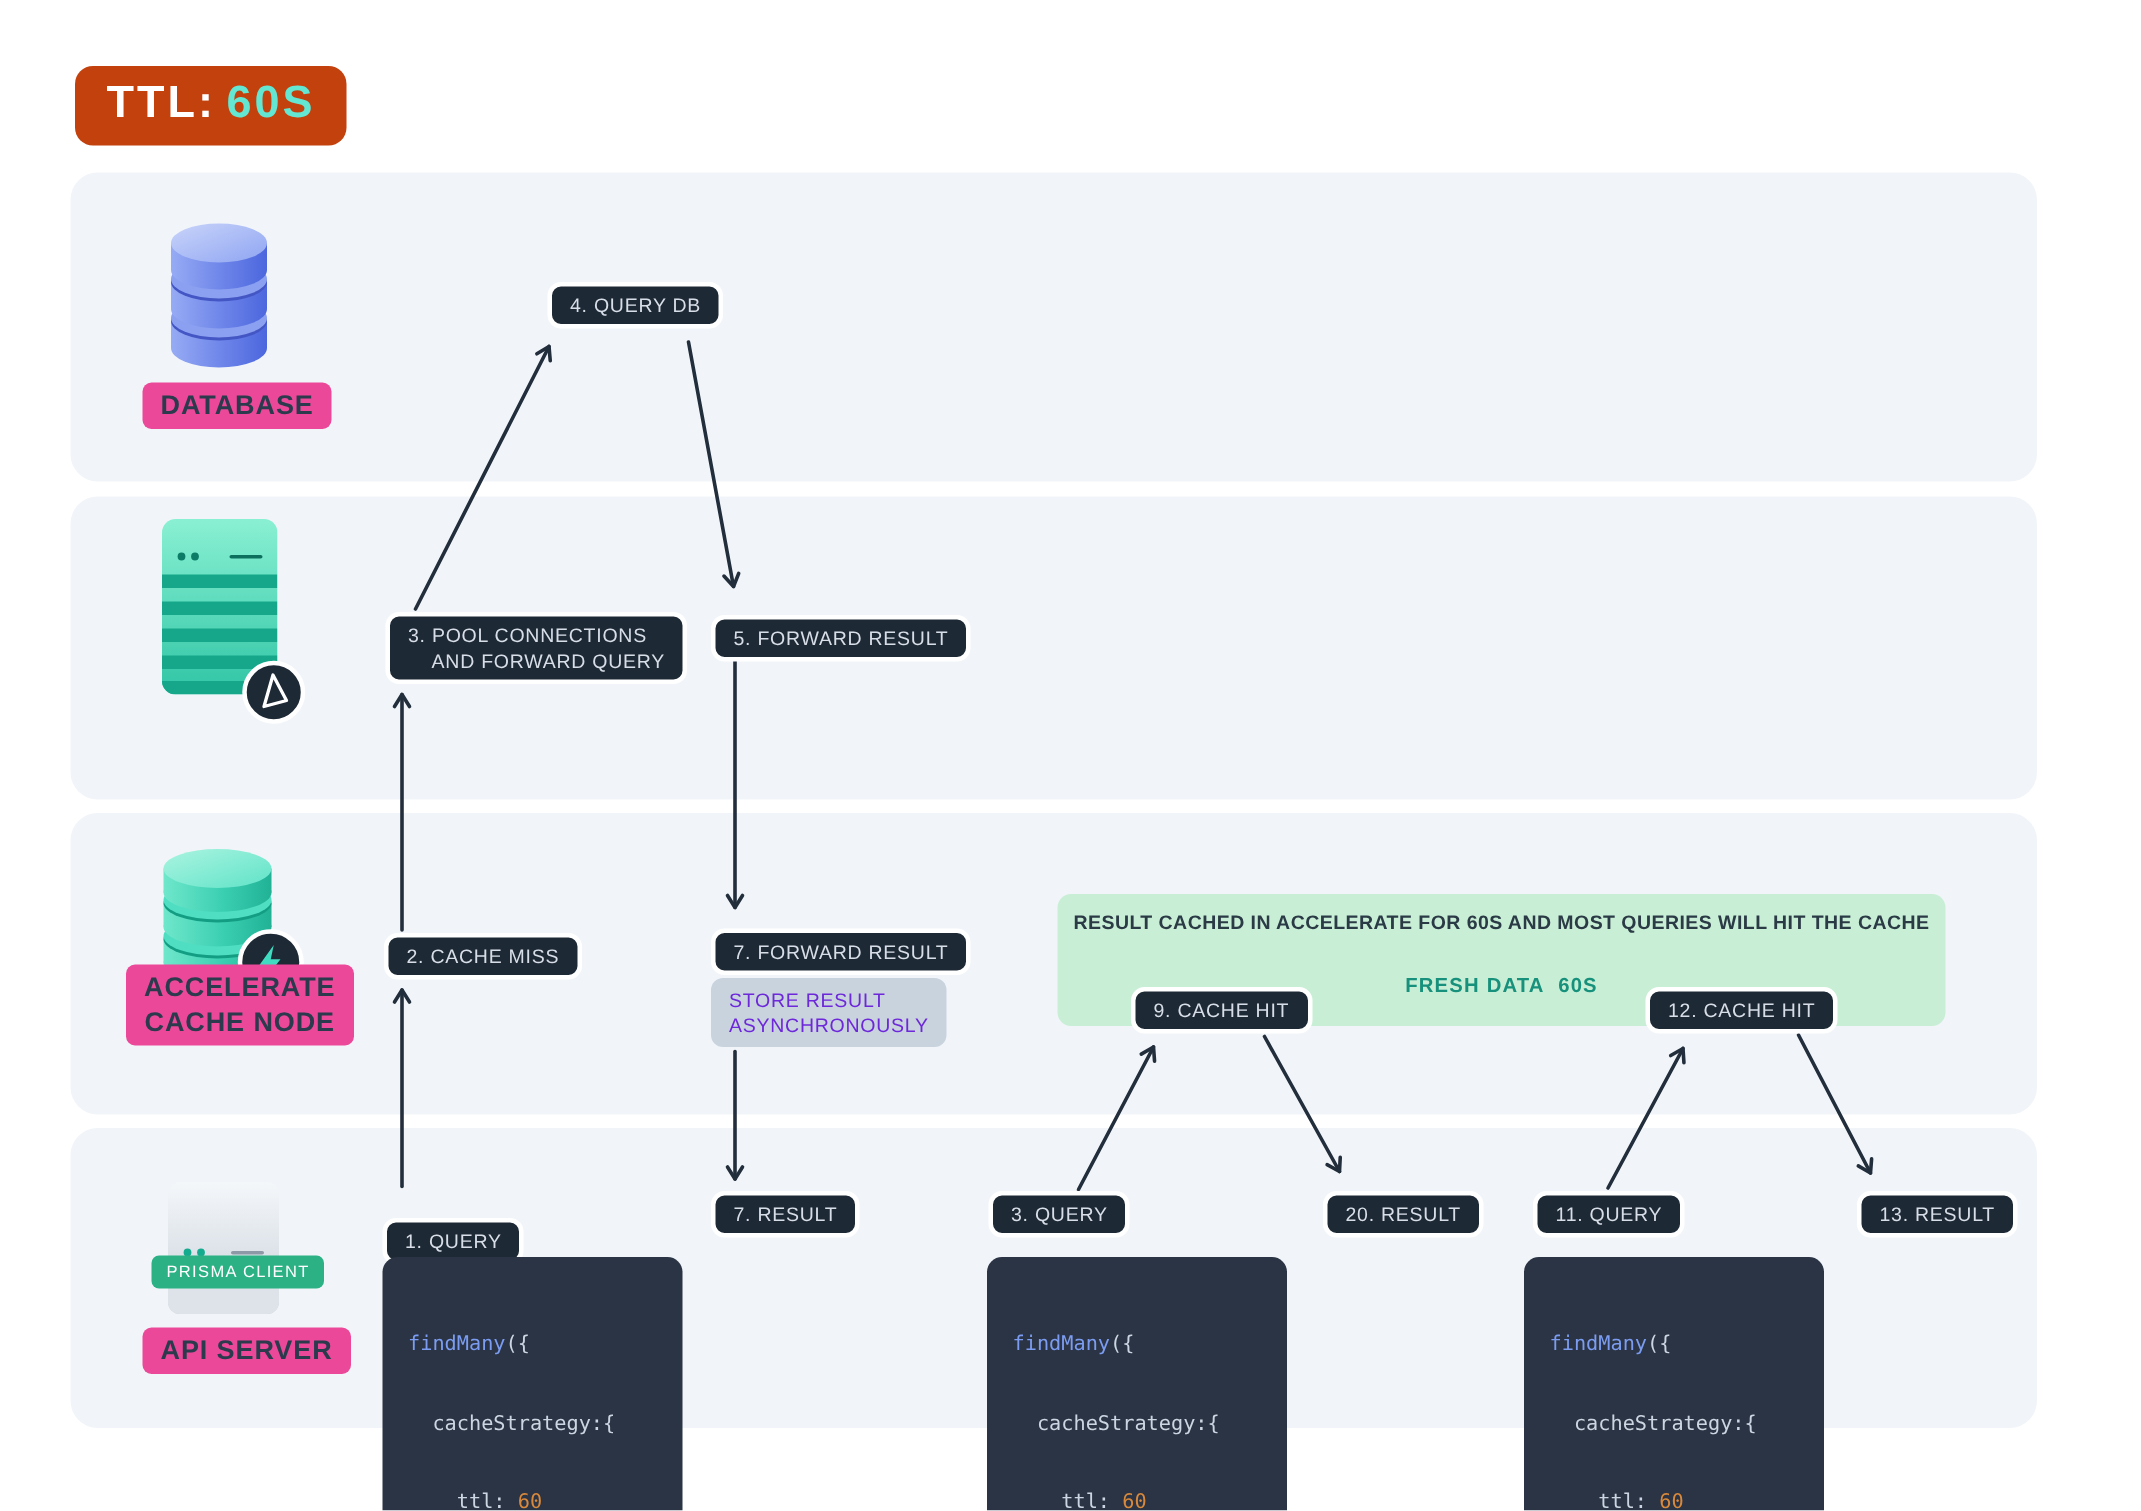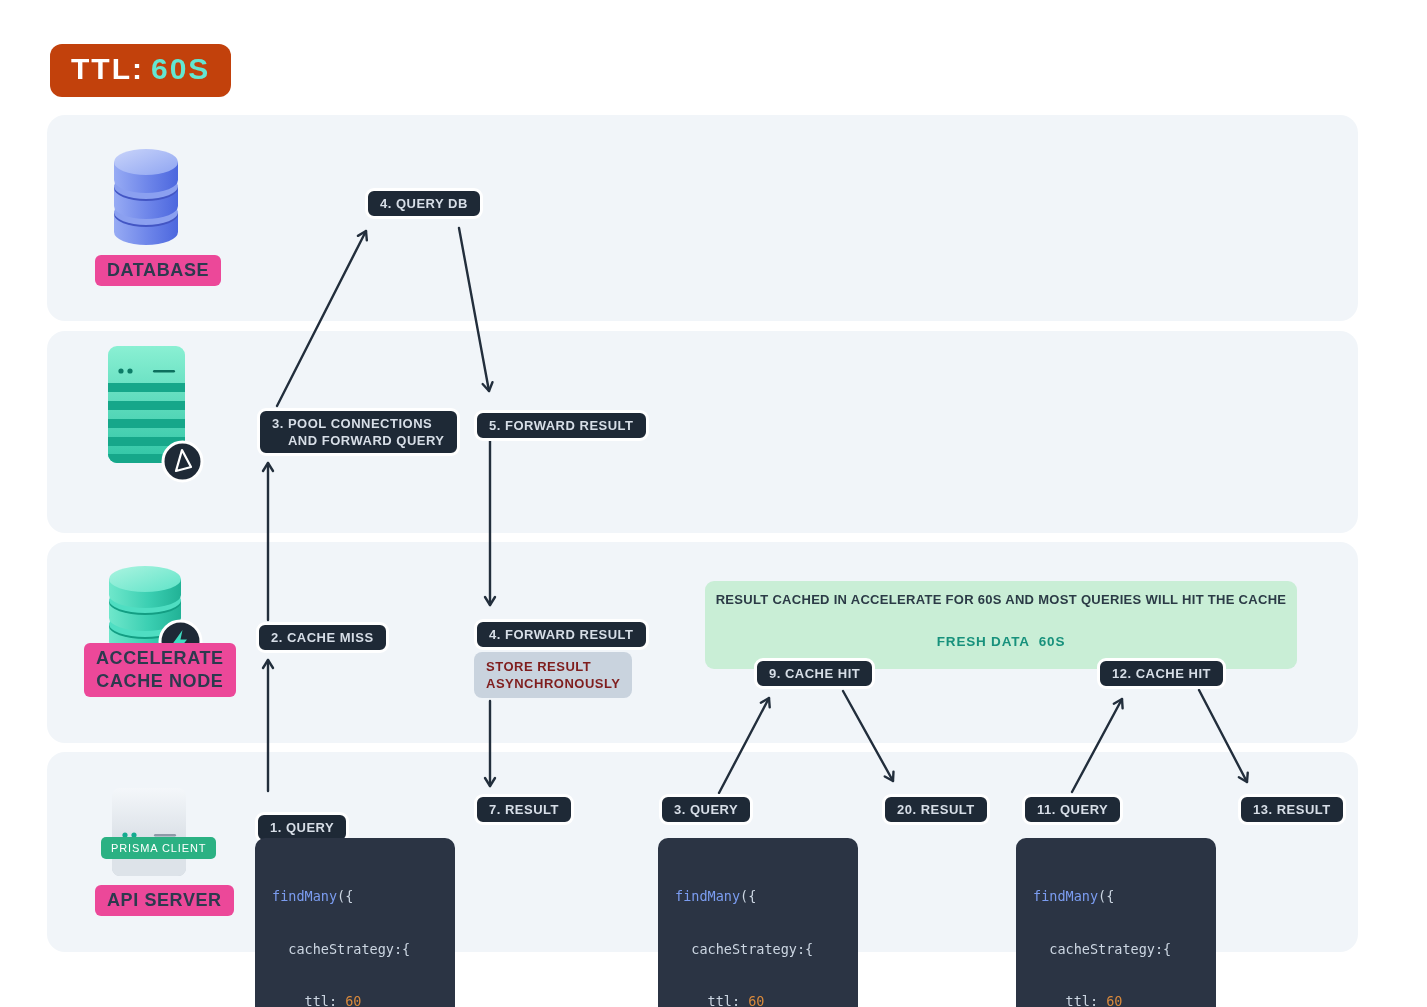--- a/index.html
+++ b/index.html
@@ -13,25 +13,25 @@
 
   .ttl { position:absolute; left:50px; top:44px; z-index:4; background:#c2410c; color:#ffffff;
          border-radius:12px; padding:8px 21px 11px 21px; font-size:30px; font-weight:700; letter-spacing:2px; }
   .ttl .val { color:#63e6d2; margin-left:7px; }
 
   .pill { position:absolute; z-index:4; background:#ec4899; border-radius:6px; padding:4px 12px;
           font-weight:700; font-size:18px; letter-spacing:0.6px; color:#2c3a4e; line-height:23px; }
   .pill.center { text-align:center; white-space:pre; }
 
   .step { position:absolute; z-index:4; background:#1e2936; color:#d7dee7; border:3px solid #ffffff;
-          border-radius:9px; padding:4px 12px; font-size:13px; font-weight:700; letter-spacing:0.5px;
+          border-radius:9px; padding:4px 12px; font-size:13px; font-weight:400; letter-spacing:0.5px;
           line-height:17px; white-space:pre; }
-  .step.light { background:#c9d3de; color:#7f1d1d; border:none; padding:6px 12px; border-radius:8px; }
-
-  .banner { position:absolute; left:705px; top:581px; width:592px; height:88px; z-index:2;
+  .step.light { background:#c9d3de; color:#6d28d9; border:none; padding:6px 12px; border-radius:8px; }
+
+  .banner { position:absolute; left:705px; top:596px; width:592px; height:88px; z-index:2;
             background:#c9eed6; border-radius:9px; }
   .banner-title { text-align:center; margin-top:11px; font-size:13px; font-weight:700;
                   letter-spacing:0.3px; color:#2b3b46; }
   .fresh { position:absolute; left:0; right:0; top:53px; text-align:center; font-size:13.5px;
            font-weight:700; letter-spacing:0.8px; color:#17917c; }
   .fresh .fv { margin-left:9px; }
 
   .code { position:absolute; z-index:4; width:200px; background:#2b3444; border-radius:10px;
           padding:15px 17px; font-family:"DejaVu Sans Mono", monospace; font-size:13.5px;
           line-height:17.5px; color:#ccd6e2; white-space:pre; }
@@ -187,21 +187,21 @@
     </g>
   </svg>
   <div class="client-badge">PRISMA CLIENT</div>
   <div class="pill" style="left:95px;top:885px">API SERVER</div>
 
   <div class="step" style="left:365px;top:188px">4. QUERY DB</div>
   <div class="step" style="left:257px;top:408px">3. POOL CONNECTIONS
     AND FORWARD QUERY</div>
   <div class="step" style="left:474px;top:410px">5. FORWARD RESULT</div>
   <div class="step" style="left:256px;top:622px">2. CACHE MISS</div>
-  <div class="step" style="left:474px;top:619px">4. FORWARD RESULT</div>
+  <div class="step" style="left:474px;top:619px">7. FORWARD RESULT</div>
   <div class="step light" style="left:474px;top:652px">STORE RESULT
 ASYNCHRONOUSLY</div>
   <div class="step" style="left:754px;top:658px">9. CACHE HIT</div>
   <div class="step" style="left:1097px;top:658px">12. CACHE HIT</div>
   <div class="step" style="left:255px;top:812px">1. QUERY</div>
   <div class="step" style="left:474px;top:794px">7. RESULT</div>
   <div class="step" style="left:659px;top:794px">3. QUERY</div>
   <div class="step" style="left:882px;top:794px">20. RESULT</div>
   <div class="step" style="left:1022px;top:794px">11. QUERY</div>
   <div class="step" style="left:1238px;top:794px">13. RESULT</div>

